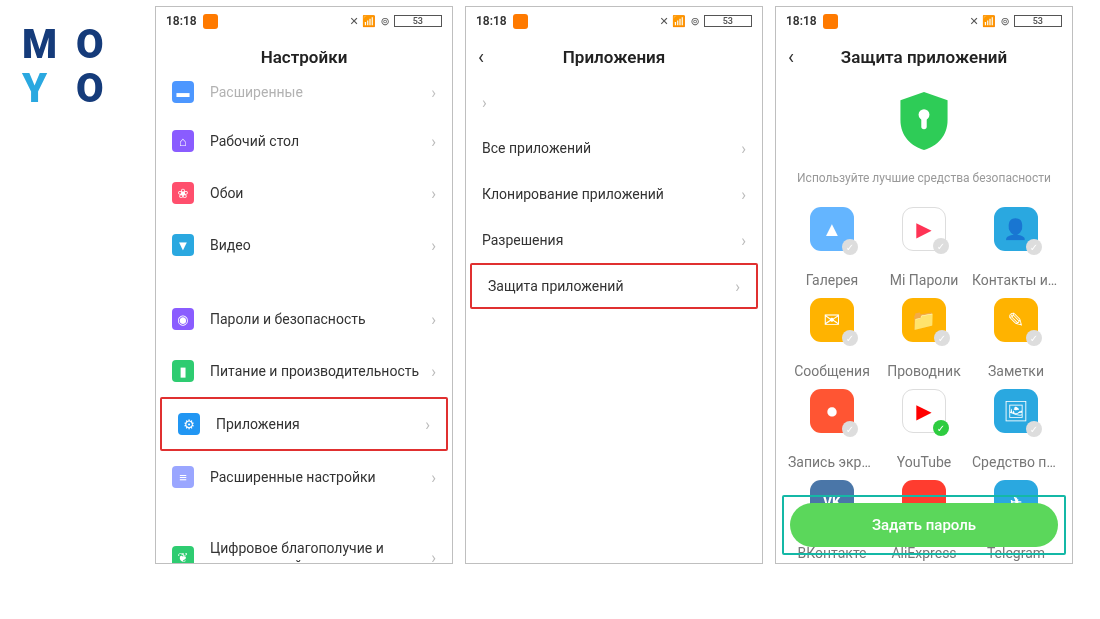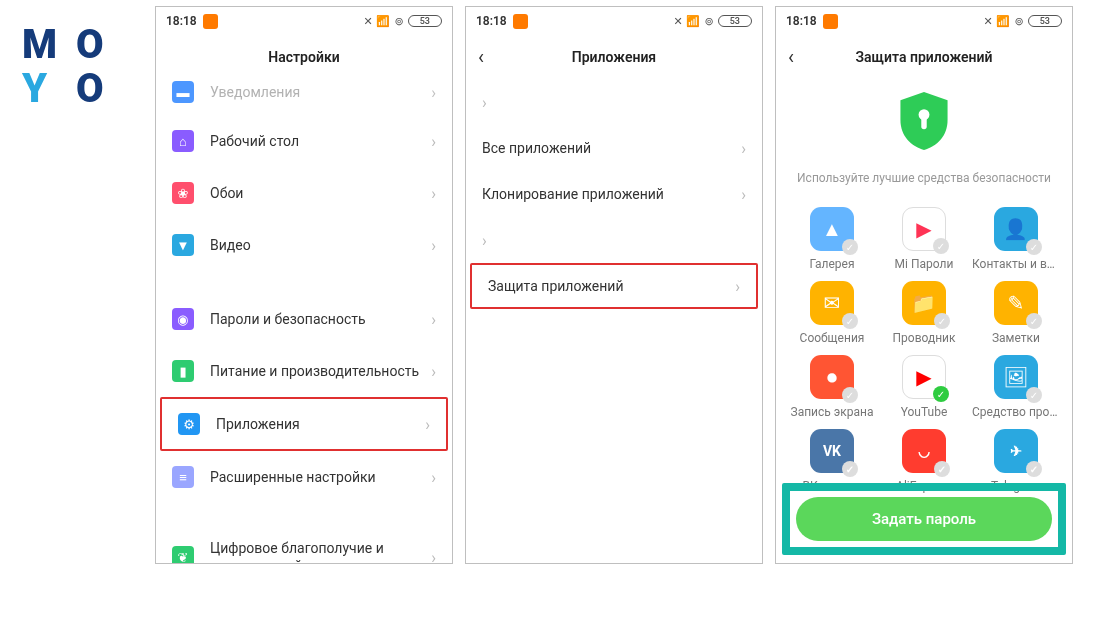--- a/index.html
+++ b/index.html
@@ -50,33 +50,33 @@
     font-size: 12px;
     color: #333;
   }
   .statusbar .time { font-weight: 600; }
   .statusbar .orange-badge {
     width: 15px; height: 15px; background: #ff7a00; border-radius: 3px; margin-left: 6px;
   }
   .statusbar .spacer { flex: 1; }
   .status-icons { display: flex; align-items: center; gap: 4px; font-size: 11px; color: #555; }
   .battery {
-    border: 1px solid #555; border-radius: 6px; padding: 0 11px; font-size: 9px; font-weight: 600;
+    border: 1px solid #555; border-radius: 0; padding: 0 18px; font-size: 9px; font-weight: 600;
   }
   .header {
     display: flex;
     align-items: center;
     justify-content: center;
     position: relative;
     height: 44px;
   }
   .header .back {
     position: absolute; left: 12px; font-size: 20px; color: #333; line-height: 1;
   }
-  .header .title { font-size: 14px; font-weight: 600; color: #222; }
+  .header .title { font-size: 17px; font-weight: 600; color: #222; }
   .list { flex: 1; overflow: hidden; }
   .row {
     display: flex;
     align-items: center;
     padding: 14px 16px;
     min-height: 52px;
   }
   .row.small { padding: 11px 16px; min-height: 46px; }
   .row .icon {
     width: 22px; height: 22px; margin-right: 16px; display: flex; align-items: center; justify-content: center;
@@ -112,24 +112,24 @@
   }
   .app-icon {
     width: 44px; height: 44px; border-radius: 11px; position: relative;
     display: flex; align-items: center; justify-content: center; color: #fff; font-size: 20px;
   }
   .app-badge {
     position: absolute; right: -4px; bottom: -4px; width: 16px; height: 16px; border-radius: 50%;
     background: #ddd; display: flex; align-items: center; justify-content: center; font-size: 10px; color: #fff;
   }
   .app-badge.green { background: #2ecc40; }
-  .app-label { font-size: 12px; color: #777; margin-top: 6px; text-align: center; max-width: 88px; white-space: nowrap; overflow: hidden; text-overflow: ellipsis; }
+  .app-label { font-size: 14px; color: #777; margin-top: 21px; text-align: center; max-width: 88px; white-space: nowrap; overflow: hidden; text-overflow: ellipsis; }
   .cta-wrap {
     position: absolute; left: 6px; right: 6px; bottom: 8px;
-    border: 8px solid #14b8a6; border-radius: 2px; padding: 6px;
+    border: 2px solid #14b8a6; border-radius: 2px; padding: 6px;
   }
   .cta {
     background: #5bd75b; color: #fff; text-align: center; padding: 13px 0; border-radius: 26px; font-size: 15px; font-weight: 500;
   }
 </style>
 </head>
 <body>
 
 <div class="logo">
   <div class="logo-box">
@@ -153,21 +153,21 @@
         <span>⊚</span>
         <span class="battery">53</span>
       </span>
     </div>
     <div class="header">
       <span class="title">Настройки</span>
     </div>
     <div class="list">
       <div class="row partial small">
         <span class="icon" style="background:#3a8cff">▬</span>
-        <span class="label">Уведомления</span>
+        <span class="label">Расширенные</span>
         <span class="chev">›</span>
       </div>
       <div class="row">
         <span class="icon" style="background:#8a5cff">⌂</span>
         <span class="label">Рабочий стол</span>
         <span class="chev">›</span>
       </div>
       <div class="row">
         <span class="icon" style="background:#ff4f6d">❀</span>
         <span class="label">Обои</span>
@@ -235,20 +235,21 @@
       </div>
       <div class="row small">
         <span class="label">Все приложений</span>
         <span class="chev">›</span>
       </div>
       <div class="row small">
         <span class="label">Клонирование приложений</span>
         <span class="chev">›</span>
       </div>
       <div class="row small">
+        <span class="label">Разрешения</span>
         <span class="chev">›</span>
       </div>
       <div class="row small highlight">
         <span class="label">Защита приложений</span>
         <span class="chev">›</span>
       </div>
     </div>
   </div>
 
   <div class="phone">

